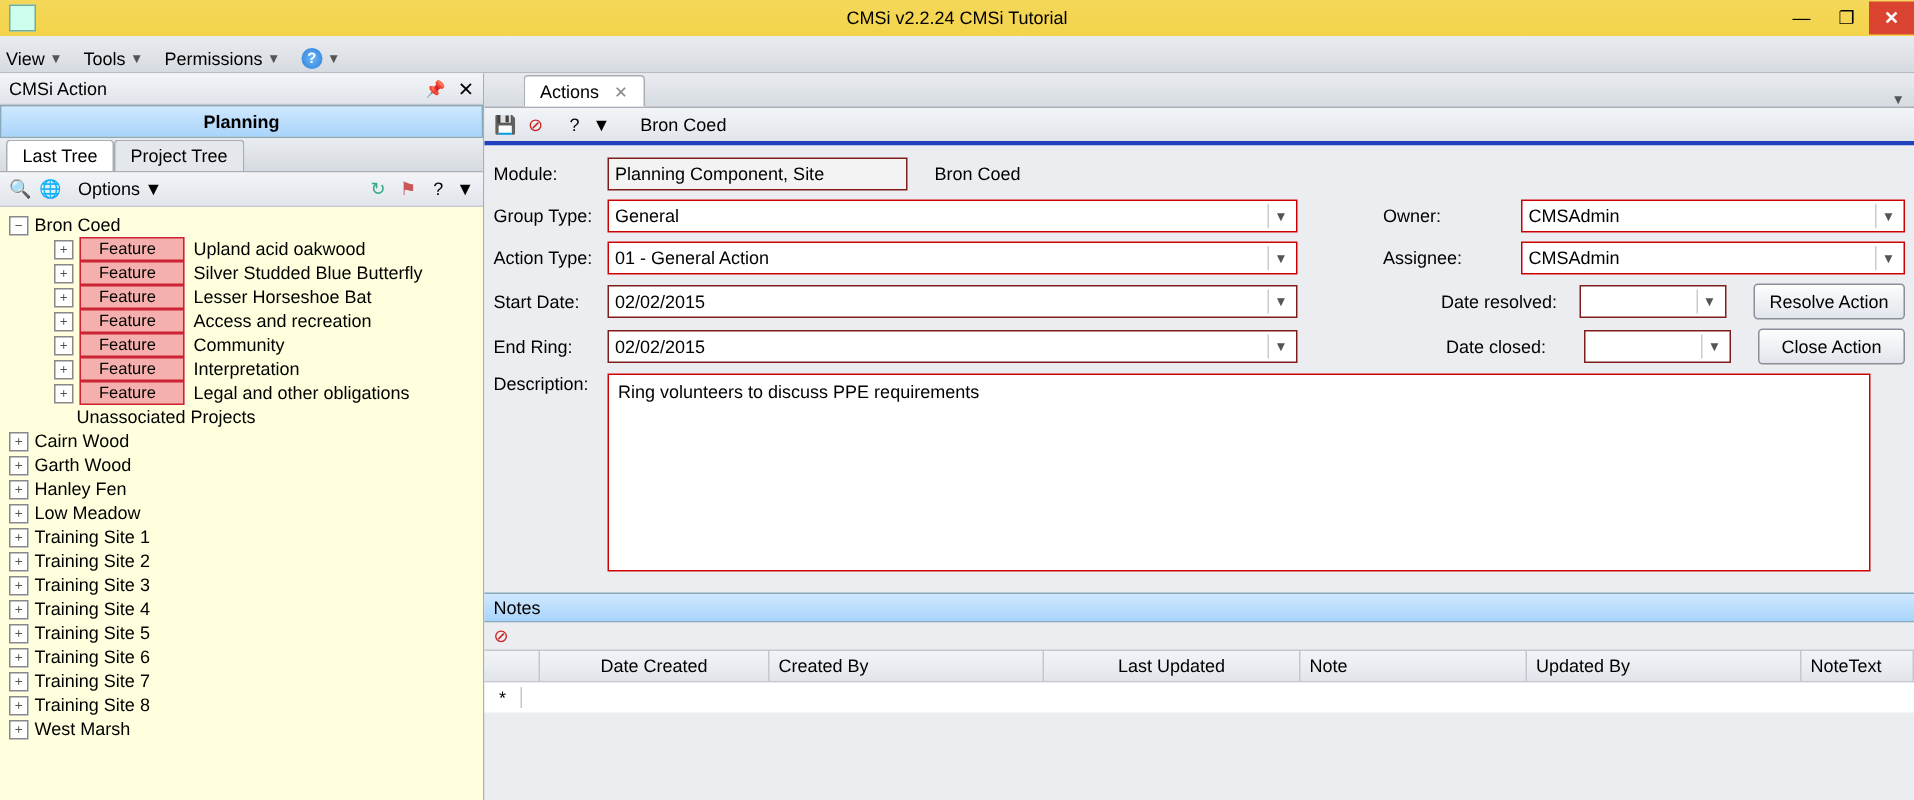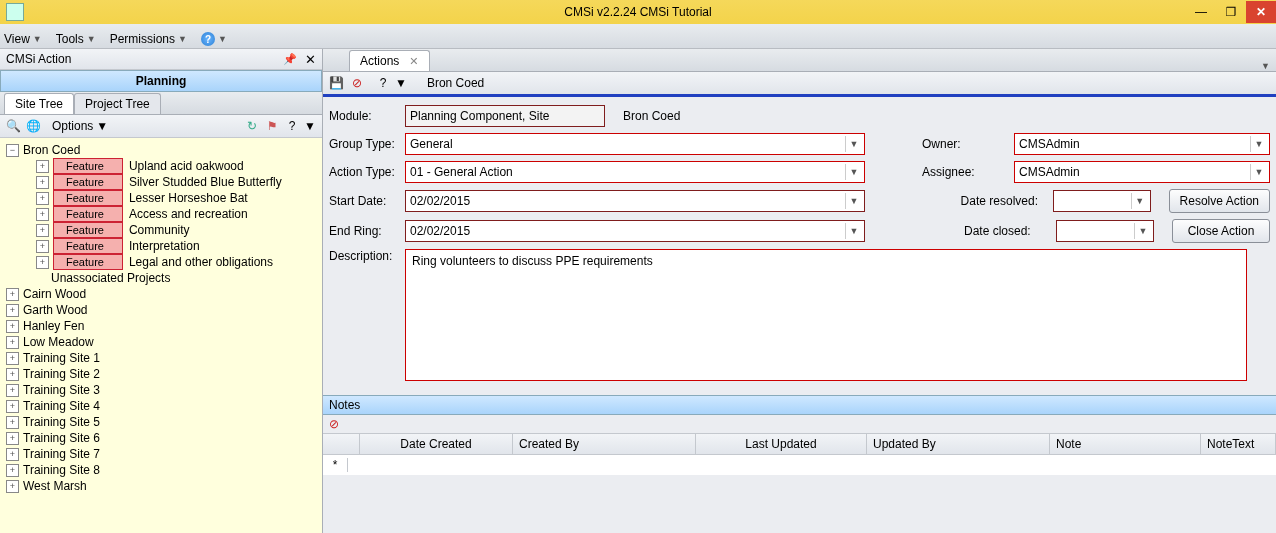--- a/index.html
+++ b/index.html
@@ -96,21 +96,21 @@
 
   <div class="leftpanel">
     <div class="panel-header">
       <span>CMSi Action</span>
       <span class="spacer"></span>
       <span class="pin">📌</span>
       <span class="x">✕</span>
     </div>
     <div class="planning">Planning</div>
     <div class="tabs">
-      <div class="tab">Site Tree</div>
+      <div class="tab">Last Tree</div>
       <div class="tab inactive">Project Tree</div>
     </div>
     <div class="toolbar">
       <span class="tbicon magnify">🔍</span>
       <span class="tbicon globe">🌐</span>
       <span class="opts">
           <span>Options</span>
           <span class="caret" style="margin-left:3px">▼</span>
         </span>
       <span class="spacer" style="flex:1"></span>
@@ -313,21 +313,21 @@
 
     <div class="notes-hdr">Notes</div>
     <div class="notes-tb">
       <span style="color:#c22">⊘</span>
     </div>
     <div class="grid-head">
       <div style="width:24px"></div>
       <div style="width:140px;justify-content:center">Date Created</div>
       <div style="width:170px">Created By</div>
       <div style="width:158px;justify-content:center">Last Updated</div>
+      <div style="width:138px">Note</div>
       <div style="width:170px">Updated By</div>
-      <div style="width:138px">Note</div>
       <div style="flex:1">NoteText</div>
     </div>
     <div class="grid-row">
       <div class="rowhdr">*</div>
     </div>
   </div>
 </div>
 
 </body></html>

